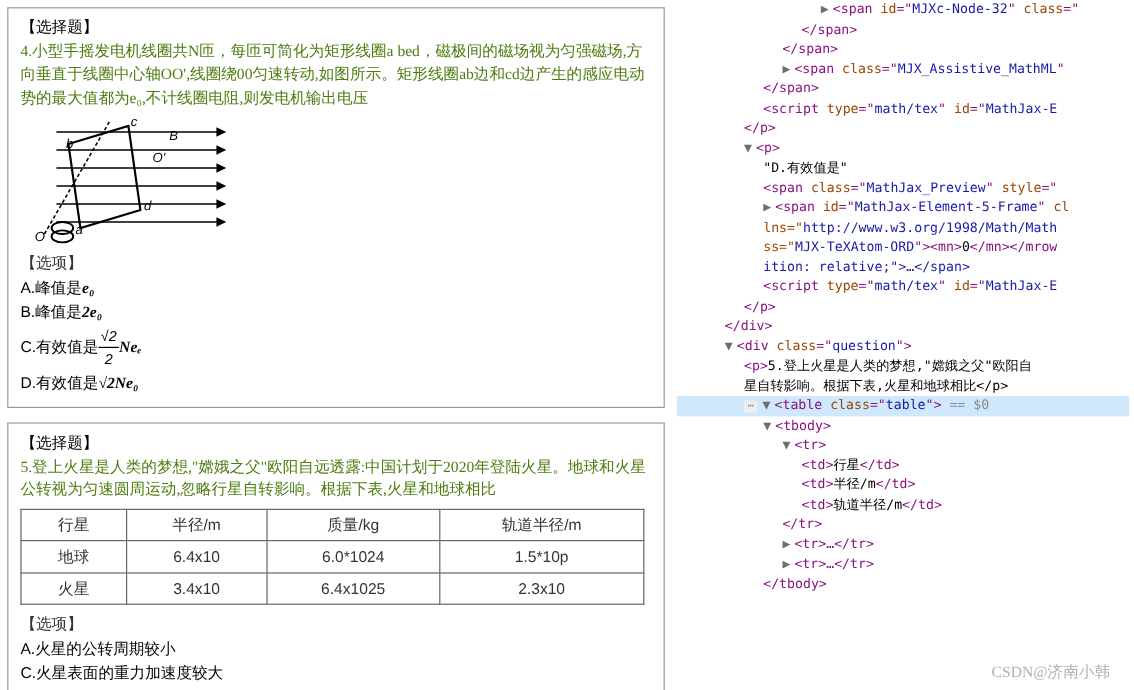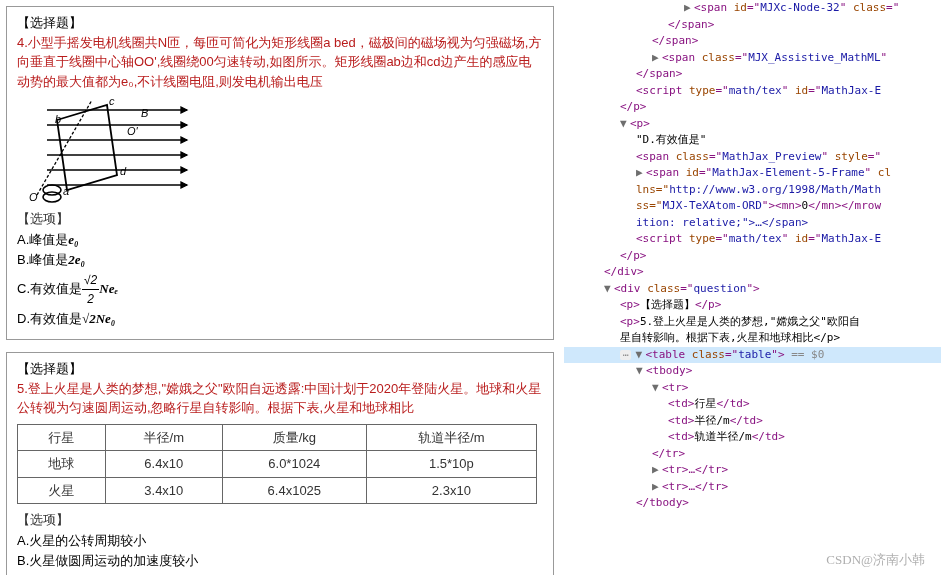--- a/index.html
+++ b/index.html
@@ -2,21 +2,21 @@
 <html><head>
 <meta charset="utf-8">
 <style>
 * { box-sizing: border-box; margin: 0; padding: 0; }
 body { font-family: "Microsoft YaHei", Arial, sans-serif; font-size: 13px; color: #333; background: #fff; width: 945px; height: 575px; overflow: hidden; }
 .container { display: flex; height: 100%; }
 .left-panel { width: 560px; padding: 6px; overflow-y: auto; }
 .right-panel { width: 385px; background: #fff; font-family: Consolas, Menlo, monospace; font-size: 11px; color: #881280; padding: 0 4px; overflow: hidden; line-height: 1.5; }
 .question { border: 1px solid #999; padding: 6px 10px 10px; margin-bottom: 12px; line-height: 1.5; }
 .q-header { color: #000; }
-.q-body { color: #b91c1c; margin-bottom: 4px; }
+.q-body { color: #4d7c0f; margin-bottom: 4px; font-family: Liberation Serif, serif; }
 .diagram { width: 180px; height: 110px; margin: 4px 0; position: relative; }
 .options-label { margin-top: 2px; }
 .option { color: #000; margin: 1px 0; }
 .table { border-collapse: collapse; margin: 6px 0; width: 100%; max-width: 520px; }
 .table td { border: 1px solid #666; padding: 3px 8px; text-align: center; font-size: 13px; }
 .math { font-family: "Times New Roman", serif; font-style: italic; font-weight: bold; }
 .frac { display: inline-block; vertical-align: middle; text-align: center; font-style: italic; }
 .frac .num { display: block; border-bottom: 1px solid #000; font-size: 12px; padding: 0 2px; }
 .frac .den { display: block; font-size: 12px; }
 
@@ -106,21 +106,20 @@
         <tr>
           <td>火星</td>
           <td>3.4x10</td>
           <td>6.4x1025</td>
           <td>2.3x10</td>
         </tr>
       </tbody>
         </table>
       <div class="options-label">【选项】</div>
       <div class="option">A.火星的公转周期较小</div>
-      <div class="option">B.火星做圆周运动的加速度较小</div>
       <div class="option">C.火星表面的重力加速度较大</div>
 
     </div>
 
   </div>
 
   <div class="right-panel">
     <div class="dt-line dt-indent-5"><span class="dt-arrow">▶</span><span class="dt-tag">&lt;span </span><span class="dt-attr">id</span><span class="dt-tag">="</span><span class="dt-val">MJXc-Node-32</span><span class="dt-tag">" </span><span class="dt-attr">class</span><span class="dt-tag">="</span></div>
     <div class="dt-line dt-indent-4"><span class="dt-tag">&lt;/span&gt;</span></div>
     <div class="dt-line dt-indent-3"><span class="dt-tag">&lt;/span&gt;</span></div>
@@ -132,21 +131,20 @@
     <div class="dt-line dt-indent-2"><span class="dt-text">"D.有效值是"</span></div>
     <div class="dt-line dt-indent-2"><span class="dt-tag">&lt;span </span><span class="dt-attr">class</span><span class="dt-tag">="</span><span class="dt-val">MathJax_Preview</span><span class="dt-tag">" </span><span class="dt-attr">style</span><span class="dt-tag">="</span></div>
     <div class="dt-line dt-indent-2"><span class="dt-arrow">▶</span><span class="dt-tag">&lt;span </span><span class="dt-attr">id</span><span class="dt-tag">="</span><span class="dt-val">MathJax-Element-5-Frame</span><span class="dt-tag">" </span><span class="dt-attr">cl</span></div>
     <div class="dt-line dt-indent-2"><span class="dt-attr">lns="</span><span class="dt-val">http://www.w3.org/1998/Math/Math</span></div>
     <div class="dt-line dt-indent-2"><span class="dt-attr">ss="</span><span class="dt-val">MJX-TeXAtom-ORD</span><span class="dt-tag">"&gt;&lt;mn&gt;</span><span class="dt-text">0</span><span class="dt-tag">&lt;/mn&gt;&lt;/mrow</span></div>
     <div class="dt-line dt-indent-2"><span class="dt-val">ition: relative;"&gt;…&lt;/span&gt;</span></div>
     <div class="dt-line dt-indent-2"><span class="dt-tag">&lt;script </span><span class="dt-attr">type</span><span class="dt-tag">="</span><span class="dt-val">math/tex</span><span class="dt-tag">" </span><span class="dt-attr">id</span><span class="dt-tag">="</span><span class="dt-val">MathJax-E</span></div>
     <div class="dt-line dt-indent-1"><span class="dt-tag">&lt;/p&gt;</span></div>
     <div class="dt-line dt-indent-0"><span class="dt-tag">&lt;/div&gt;</span></div>
     <div class="dt-line dt-indent-0"><span class="dt-arrow">▼</span><span class="dt-tag">&lt;div </span><span class="dt-attr">class</span><span class="dt-tag">="</span><span class="dt-val">question</span><span class="dt-tag">"&gt;</span></div>
-    <div class="dt-line dt-indent-1"><span class="dt-tag">&lt;p&gt;</span><span class="dt-text">【选择题】</span><span class="dt-tag">&lt;/p&gt;</span></div>
     <div class="dt-line dt-indent-1"><span class="dt-tag">&lt;p&gt;</span><span class="dt-text">5.登上火星是人类的梦想,"嫦娥之父"欧阳自</span></div>
     <div class="dt-line dt-indent-1"><span class="dt-text">星自转影响。根据下表,火星和地球相比&lt;/p&gt;</span></div>
     <div class="dt-line dt-indent-1 dt-sel"><span class="dt-dots">⋯</span><span class="dt-arrow">▼</span><span class="dt-tag">&lt;table </span><span class="dt-attr">class</span><span class="dt-tag">="</span><span class="dt-val">table</span><span class="dt-tag">"&gt; </span><span style="color:#888">== $0</span></div>
     <div class="dt-line dt-indent-2"><span class="dt-arrow">▼</span><span class="dt-tag">&lt;tbody&gt;</span></div>
     <div class="dt-line dt-indent-3"><span class="dt-arrow">▼</span><span class="dt-tag">&lt;tr&gt;</span></div>
     <div class="dt-line dt-indent-4"><span class="dt-tag">&lt;td&gt;</span><span class="dt-text">行星</span><span class="dt-tag">&lt;/td&gt;</span></div>
     <div class="dt-line dt-indent-4"><span class="dt-tag">&lt;td&gt;</span><span class="dt-text">半径/m</span><span class="dt-tag">&lt;/td&gt;</span></div>
     <div class="dt-line dt-indent-4"><span class="dt-tag">&lt;td&gt;</span><span class="dt-text">轨道半径/m</span><span class="dt-tag">&lt;/td&gt;</span></div>
     <div class="dt-line dt-indent-3"><span class="dt-tag">&lt;/tr&gt;</span></div>
     <div class="dt-line dt-indent-3"><span class="dt-arrow">▶</span><span class="dt-tag">&lt;tr&gt;…&lt;/tr&gt;</span></div>

